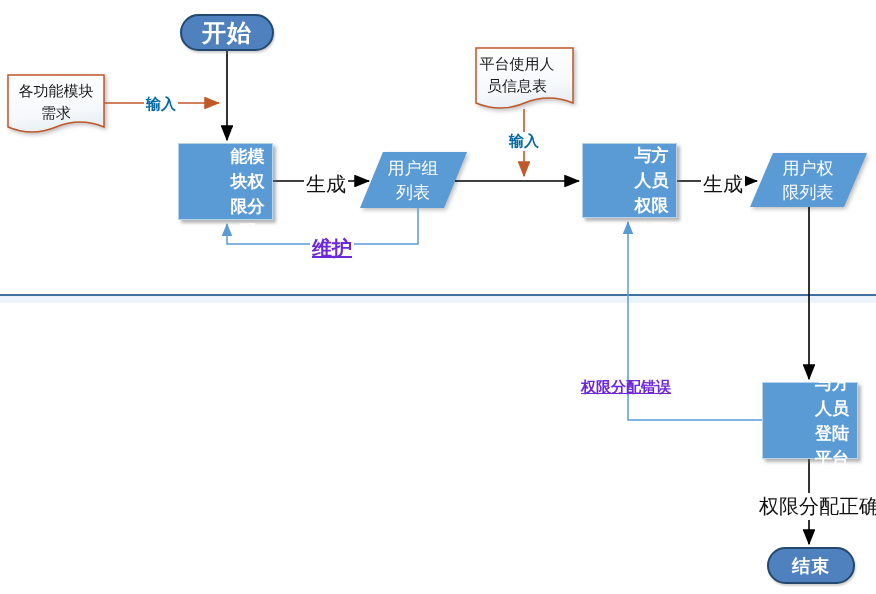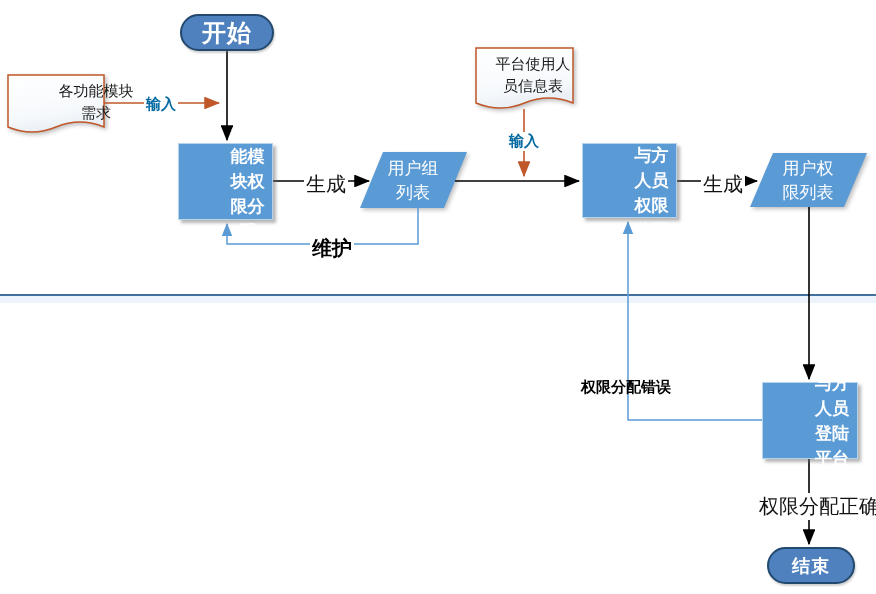--- a/index.html
+++ b/index.html
@@ -31,21 +31,21 @@
   .dtext{
     position:absolute;display:flex;align-items:center;justify-content:center;
     text-align:center;color:#1a1a1a;font-size:15px;line-height:22px;
   }
   .dtext span{display:inline-block;width:80px;}
   .elabel{
     position:absolute;background:#ffffff;padding:0 2px;font-size:20px;
     white-space:nowrap;color:#111;
   }
   .elabel.red{color:#0369a1;font-weight:bold;font-size:15px;}
-  .elabel.blue{color:#000000;font-weight:bold;}
+  .elabel.blue{color:#6d28d9;font-weight:bold;text-decoration:underline;}
   .elabel.blue.small{font-size:15px;}
 </style>
 </head>
 <body>
 
 <div class="canvas">
 
   <svg class="wires" width="876" height="594" viewBox="0 0 876 594">
     <defs>
       <marker id="mk-black" viewBox="0 0 10 8" refX="9.2" refY="4" markerWidth="10" markerHeight="8" orient="auto-start-reverse">
@@ -98,24 +98,24 @@
   <div class="node proc" style="left:582px;top:143px;width:95px;height:75px;">
     <span>各参与方人员权限分配</span>
   </div>
   <div class="node proc" style="left:762px;top:382px;width:96px;height:77px;">
     <span>各参与方人员登陆平台使用</span>
   </div>
 
   <div class="ptext" style="left:385px;top:156px;width:56px;height:48px;">用户组列表</div>
   <div class="ptext" style="left:780px;top:156px;width:56px;height:48px;">用户权限列表</div>
 
-  <div class="dtext" style="left:10px;top:80px;width:92px;height:44px;padding-left:40px;">
+  <div class="dtext" style="left:10px;top:80px;width:92px;height:44px;">
     <span>各功能模块需求</span>
   </div>
-  <div class="dtext" style="left:478px;top:53px;width:94px;height:44px;padding-left:8px;">
+  <div class="dtext" style="left:462px;top:53px;width:94px;height:44px;padding-left:8px;">
     <span>平台使用人员信息表</span>
   </div>
 
   <div class="elabel red" style="left:144px;top:95px;">输入</div>
   <div class="elabel" style="left:304px;top:171px;">生成</div>
   <div class="elabel red" style="left:507px;top:132px;">输入</div>
   <div class="elabel" style="left:701px;top:171px;">生成</div>
   <div class="elabel blue" style="left:310px;top:235px;">维护</div>
   <div class="elabel blue small" style="left:579px;top:378px;background:transparent;">权限分配错误</div>
   <div class="elabel" style="left:757px;top:493px;">权限分配正确</div>

